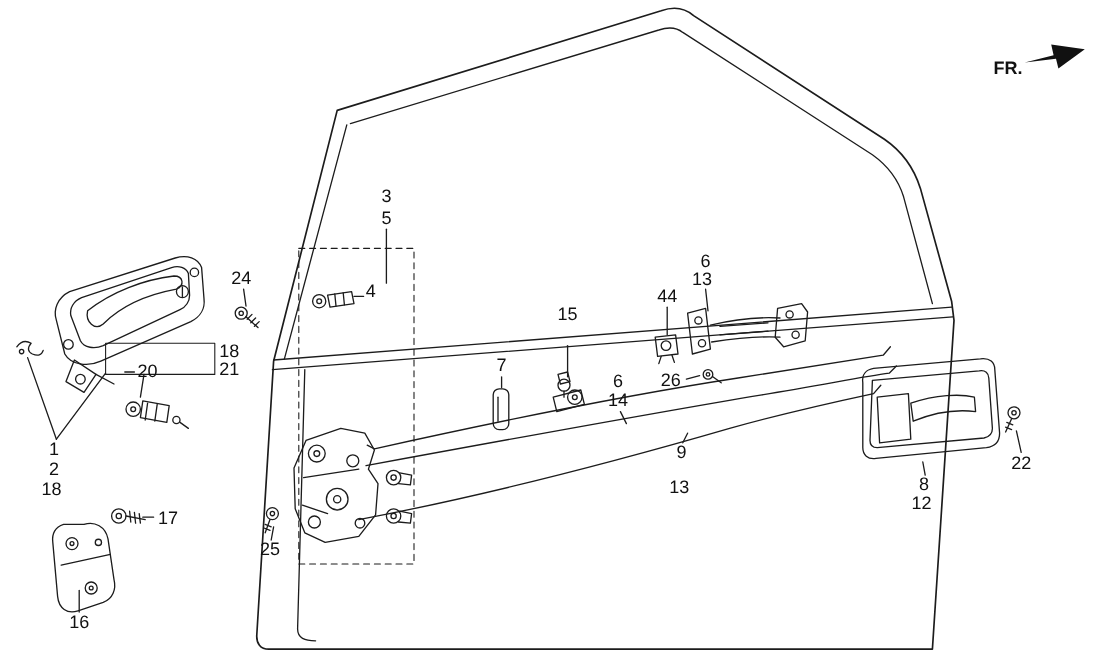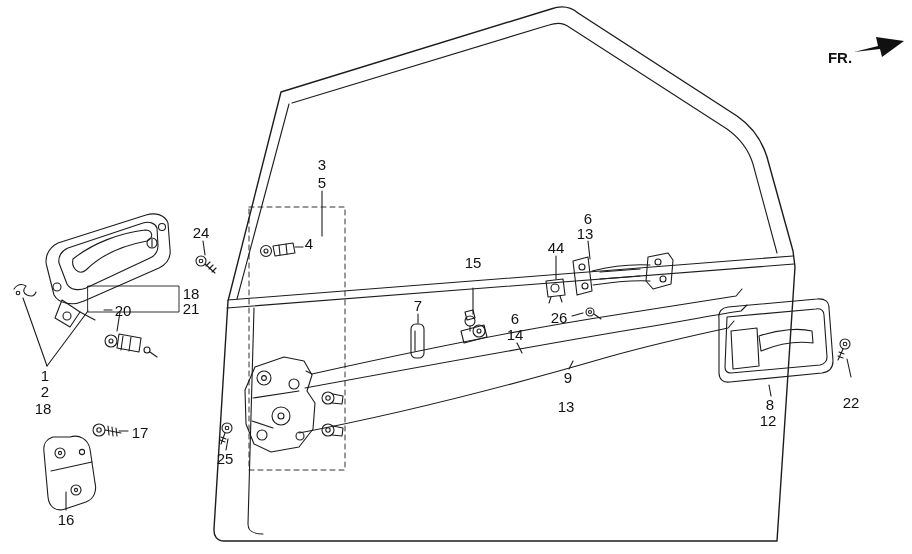--- a/index.html
+++ b/index.html
@@ -240,17 +240,17 @@
   <div class="lbl" style="left:556px;top:247px">44</div>
   <div class="lbl" style="left:588px;top:218px">6</div>
   <div class="lbl" style="left:585px;top:233px">13</div>
   <div class="lbl" style="left:559px;top:317px">26</div>
   <div class="lbl" style="left:515px;top:318px">6</div>
   <div class="lbl" style="left:515px;top:334px">14</div>
   <div class="lbl" style="left:568px;top:377px">9</div>
   <div class="lbl" style="left:566px;top:406px">13</div>
   <div class="lbl" style="left:770px;top:404px">8</div>
   <div class="lbl" style="left:768px;top:420px">12</div>
-  <div class="lbl" style="left:851px;top:402px">22</div>
+  <div class="lbl" style="left:851px;top:386px">22</div>
 
   <div class="lbl fr" style="left:840px;top:57px">FR.</div>
 
 </div>
 
 </body></html>

